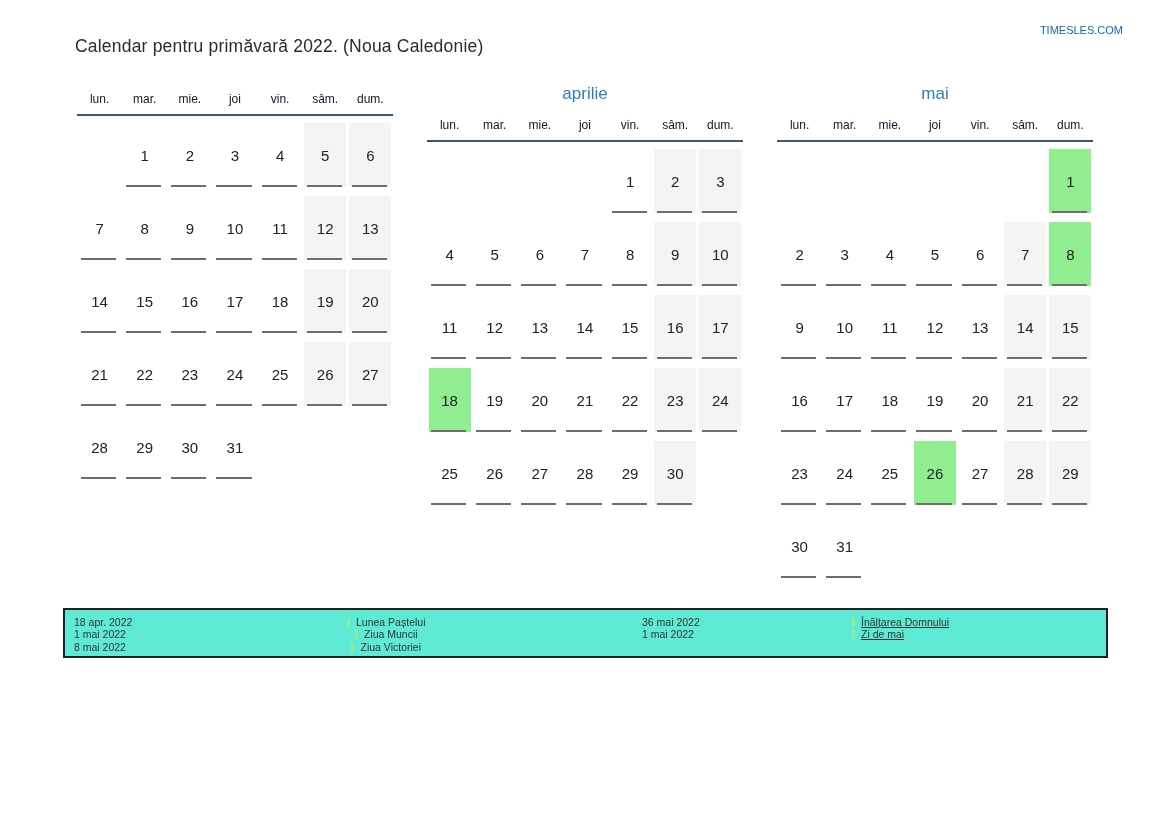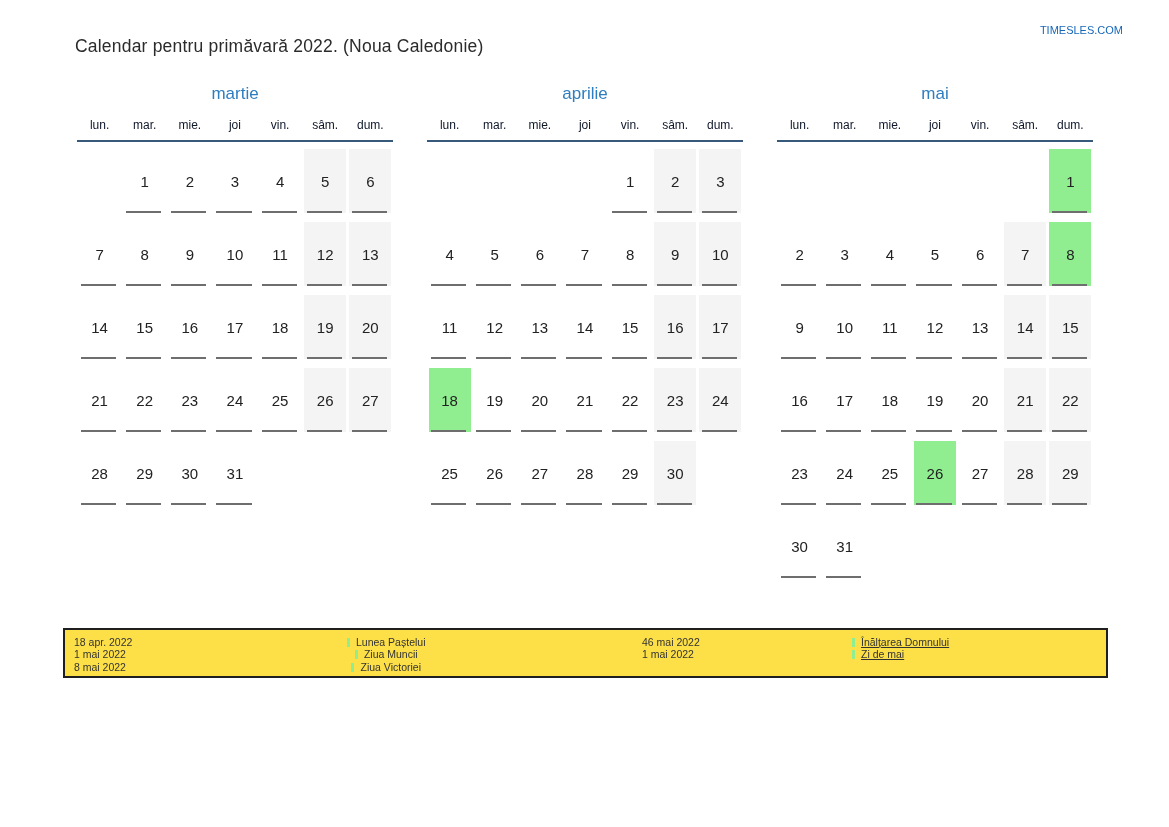--- a/index.html
+++ b/index.html
@@ -44,22 +44,22 @@
   .day .num{
     position:absolute;left:0;right:0;top:6px;bottom:3px;
     display:flex;align-items:center;justify-content:center;
     font-size:15px;color:#222;
   }
   .day .underline{
     position:absolute;left:4px;right:6px;bottom:3px;height:2px;
     background:var(--underline-gray);
   }
   .legend{
-    position:absolute;left:63px;top:628px;width:1045px;height:50px;
-    border:2px solid #1f1f1f;box-sizing:border-box;background:#fde047;
+    position:absolute;left:63px;top:608px;width:1045px;height:50px;
+    border:2px solid #1f1f1f;box-sizing:border-box;background:#5eead4;
   }
   .legend-col{position:absolute;top:6px;font-size:10.5px;color:#333;}
   .legend-line{height:12.4px;line-height:12.4px;white-space:nowrap;}
   .legend-col.dates-left{left:9px;}
   .legend-col.names-left{left:282px;text-align:center;}
   .legend-col.dates-right{left:577px;}
   .legend-col.names-right{left:787px;text-decoration:underline;}
   .holiday-bar{
     display:inline-block;width:3px;height:9px;margin-right:6px;
     background:var(--holiday-green);vertical-align:-1px;
@@ -68,21 +68,20 @@
 </head>
 <body>
 
 <div class="page" style="--holiday-green: #90ee90; --weekend-gray: #f4f4f4; --month-blue: #2e7dbf; --link-blue: #1667b8; --divider-blue: #36597c; --underline-gray: #6e6e6e;">
 
   <h1 class="page-title">Calendar pentru primăvară 2022. (Noua Caledonie)</h1>
   <a class="site-link" href="#">TIMESLES.COM</a>
 
   <div class="months">
     <section class="month">
-      <h2 class="month-title">martie</h2>
       <div class="weekdays">
           <span class="weekday">lun.</span>
           <span class="weekday">mar.</span>
           <span class="weekday">mie.</span>
           <span class="weekday">joi</span>
           <span class="weekday">vin.</span>
           <span class="weekday">sâm.</span>
           <span class="weekday">dum.</span>
         </div>
       <div class="grid">
@@ -635,21 +634,21 @@
         <div class="legend-line">18 apr. 2022</div>
         <div class="legend-line">1 mai 2022</div>
         <div class="legend-line">8 mai 2022</div>
       </div>
     <div class="legend-col names-left">
         <div class="legend-line"><span class="holiday-bar"></span>Lunea Paștelui</div>
         <div class="legend-line"><span class="holiday-bar"></span>Ziua Muncii</div>
         <div class="legend-line"><span class="holiday-bar"></span>Ziua Victoriei</div>
       </div>
     <div class="legend-col dates-right">
-        <div class="legend-line">46 mai 2022</div>
+        <div class="legend-line">36 mai 2022</div>
         <div class="legend-line">1 mai 2022</div>
       </div>
     <div class="legend-col names-right">
         <div class="legend-line"><span class="holiday-bar"></span>Înălțarea Domnului</div>
         <div class="legend-line"><span class="holiday-bar"></span>Zi de mai</div>
       </div>
   </div>
 
 </div>
 

